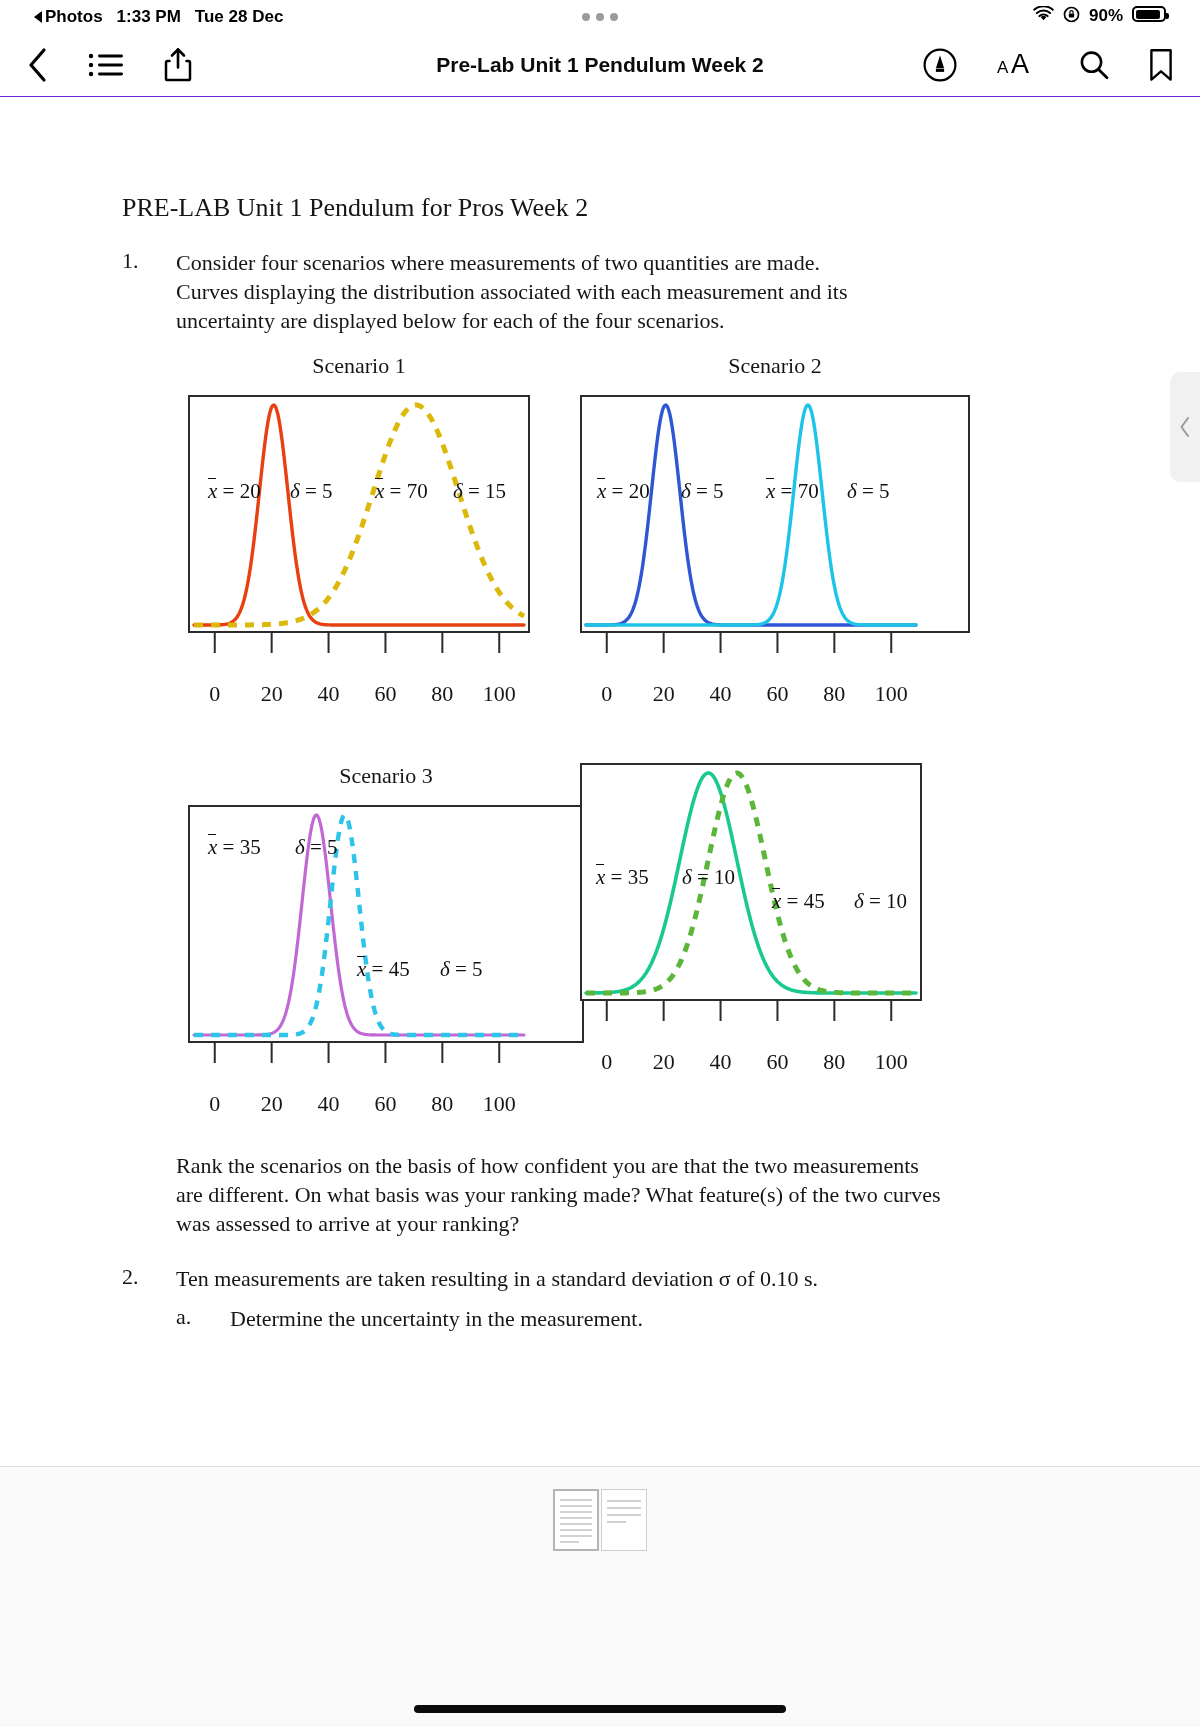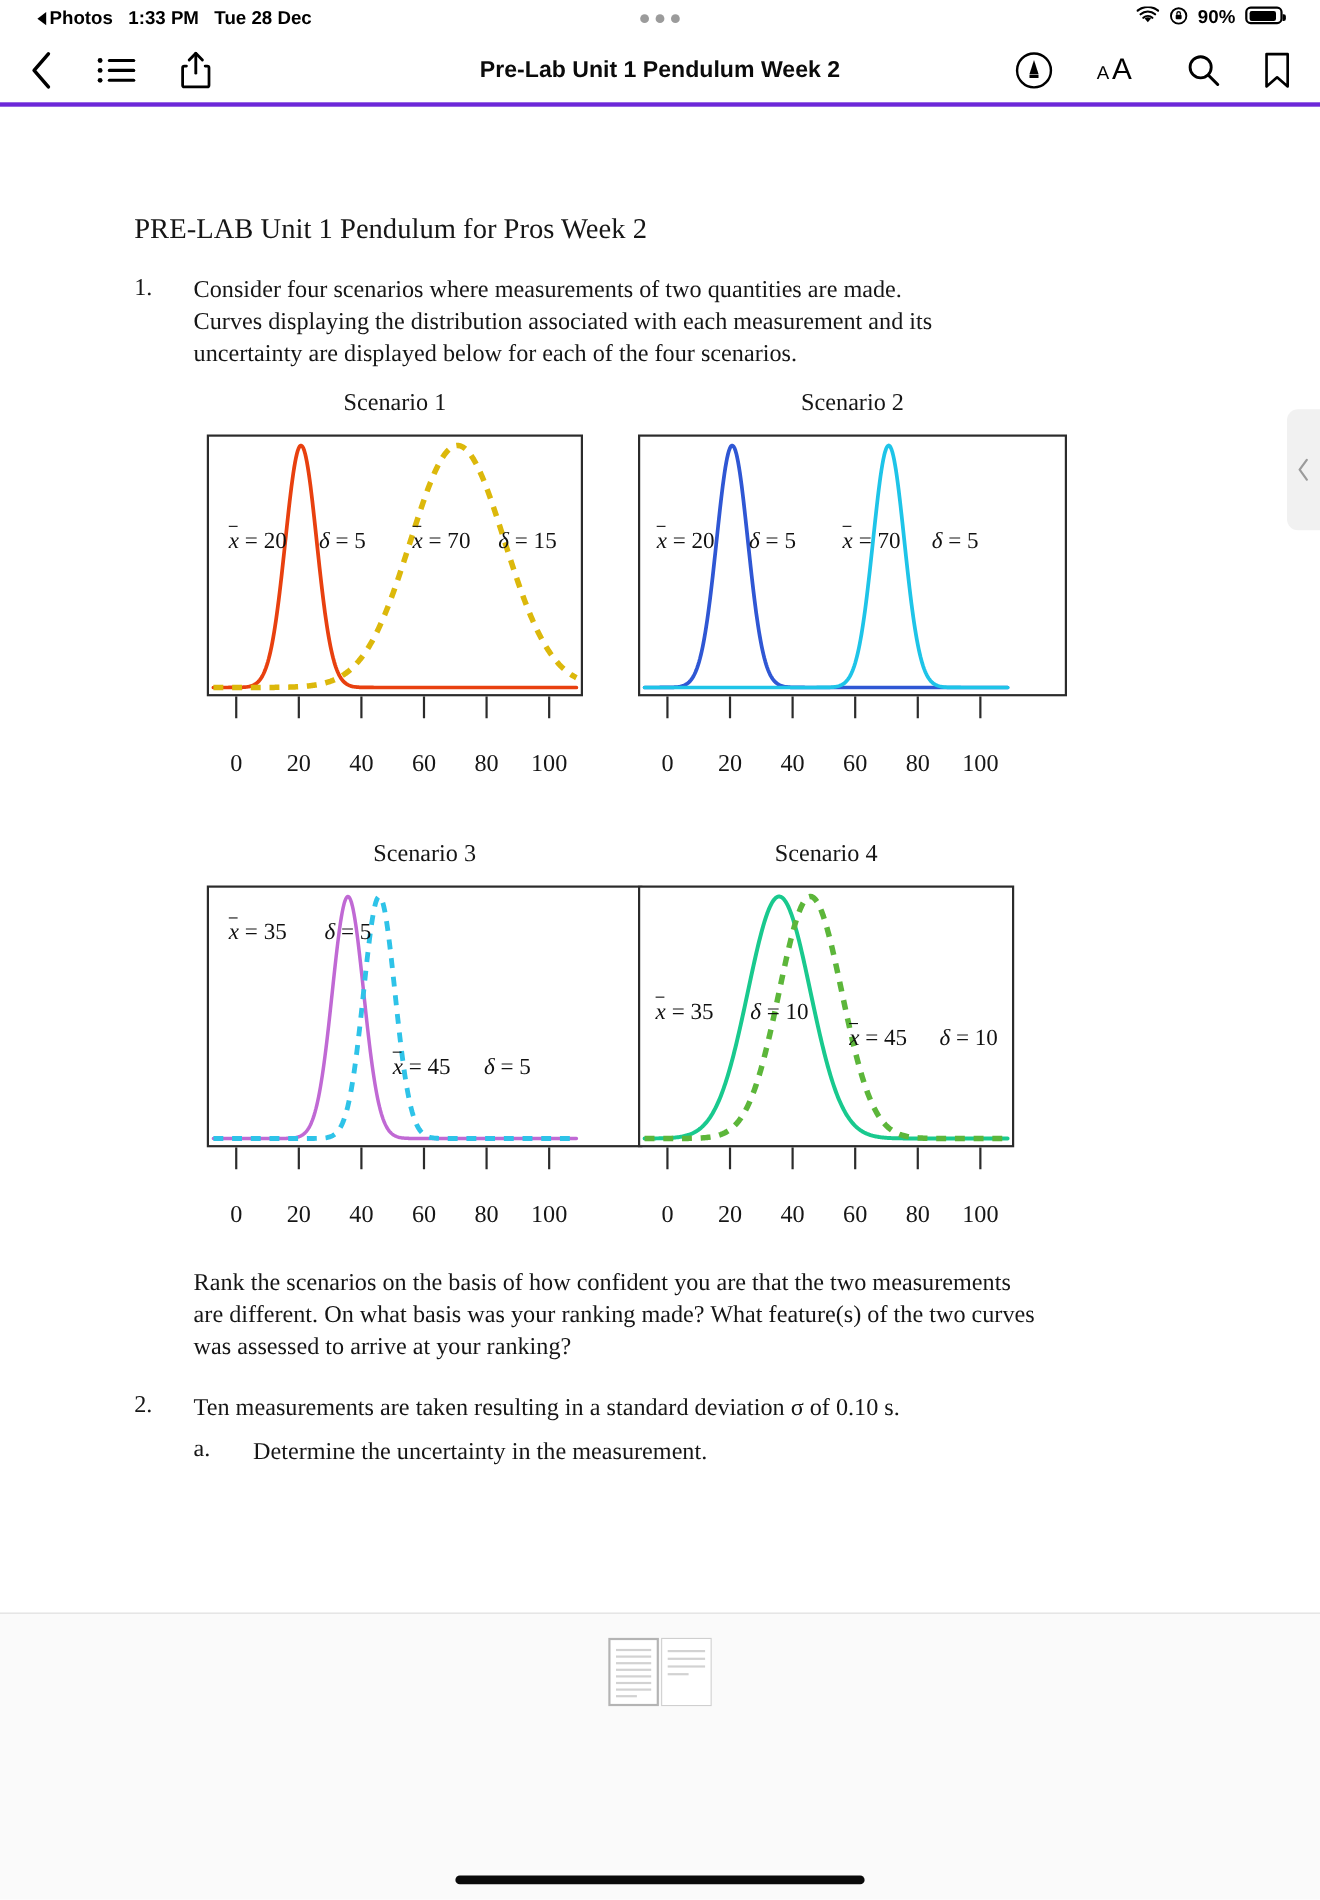--- a/index.html
+++ b/index.html
@@ -33,21 +33,21 @@
   }
   .batt::after {
     content: ""; position: absolute; right: -5px; top: 5px;
     width: 3px; height: 6px; background: #000; border-radius: 0 2px 2px 0;
   }
   .batt > span { display: block; height: 100%; background: #000; border-radius: 2px; }
 
   
   .toolbar {
     position: absolute; top: 34px; left: 0; width: 1200px; height: 63px;
-    background: #fff; border-bottom: 4px solid #6d28d9;
+    background: #fff; border-bottom: 1px solid #6d28d9;
     display: flex; align-items: center; padding: 0 26px; gap: 12px;
   }
   .tb-left { display: flex; align-items: center; gap: 40px; }
   .tb-right { margin-left: auto; display: flex; align-items: center; gap: 38px; }
   .tb-title {
     position: absolute; left: 0; right: 0; text-align: center;
     font-size: 21px; font-weight: bold; color: #0b0b0b; pointer-events: none;
   }
   .tb-icon { display: flex; align-items: center; justify-content: center; cursor: pointer; }
 
@@ -337,21 +337,20 @@
               <span style="left: 26.7586px;">0</span>
               <span style="left: 83.6552px;">20</span>
               <span style="left: 140.552px;">40</span>
               <span style="left: 197.448px;">60</span>
               <span style="left: 254.345px;">80</span>
               <span style="left: 311.241px;">100</span>
             </div>
         </div>
 
         <div class="scn" style="left:580px; top:665px; width:342px;">
-          <div class="scn-title">Scenario 4</div>
           <div class="plotbox" style="height:238px">
             <svg width="338" height="234" viewBox="0 0 338 234" preserveAspectRatio="none">
               <path id="s4a" fill="none" stroke-width="3.6" stroke-linecap="round" stroke-linejoin="round" d="M4.00 227.98 L4.83 227.98 L5.65 227.97 L6.47 227.97 L7.30 227.97 L8.13 227.96 L8.95 227.96 L9.77 227.95 L10.60 227.94 L11.42 227.94 L12.25 227.93 L13.07 227.92 L13.90 227.91 L14.72 227.90 L15.55 227.89 L16.38 227.87 L17.20 227.86 L18.02 227.84 L18.85 227.83 L19.68 227.80 L20.50 227.78 L21.32 227.76 L22.15 227.73 L22.98 227.70 L23.80 227.67 L24.63 227.63 L25.45 227.59 L26.28 227.55 L27.10 227.50 L27.92 227.44 L28.75 227.39 L29.57 227.32 L30.40 227.25 L31.23 227.18 L32.05 227.09 L32.88 227.00 L33.70 226.90 L34.52 226.79 L35.35 226.68 L36.18 226.55 L37.00 226.41 L37.83 226.26 L38.65 226.10 L39.48 225.92 L40.30 225.73 L41.13 225.52 L41.95 225.30 L42.78 225.05 L43.60 224.79 L44.43 224.51 L45.25 224.21 L46.08 223.89 L46.90 223.54 L47.73 223.16 L48.55 222.76 L49.37 222.33 L50.20 221.87 L51.03 221.38 L51.85 220.85 L52.67 220.29 L53.50 219.70 L54.33 219.06 L55.15 218.38 L55.98 217.66 L56.80 216.90 L57.63 216.09 L58.45 215.23 L59.28 214.32 L60.10 213.36 L60.93 212.34 L61.75 211.27 L62.57 210.14 L63.40 208.95 L64.23 207.69 L65.05 206.38 L65.88 204.99 L66.70 203.54 L67.52 202.02 L68.35 200.43 L69.17 198.76 L70.00 197.02 L70.82 195.20 L71.65 193.31 L72.47 191.33 L73.30 189.28 L74.13 187.15 L74.95 184.93 L75.78 182.63 L76.60 180.25 L77.42 177.79 L78.25 175.25 L79.08 172.62 L79.90 169.91 L80.72 167.12 L81.55 164.26 L82.38 161.31 L83.20 158.28 L84.02 155.18 L84.85 152.00 L85.67 148.75 L86.50 145.43 L87.33 142.05 L88.15 138.60 L88.98 135.09 L89.80 131.52 L90.63 127.91 L91.45 124.24 L92.28 120.53 L93.10 116.78 L93.93 113.00 L94.75 109.18 L95.57 105.35 L96.40 101.50 L97.23 97.63 L98.05 93.76 L98.88 89.89 L99.70 86.04 L100.52 82.19 L101.35 78.37 L102.17 74.57 L103.00 70.81 L103.83 67.10 L104.65 63.44 L105.47 59.83 L106.30 56.29 L107.13 52.82 L107.95 49.43 L108.78 46.13 L109.60 42.93 L110.42 39.82 L111.25 36.83 L112.08 33.95 L112.90 31.19 L113.73 28.56 L114.55 26.07 L115.37 23.72 L116.20 21.51 L117.02 19.45 L117.85 17.55 L118.68 15.82 L119.50 14.25 L120.32 12.84 L121.15 11.61 L121.97 10.56 L122.80 9.68 L123.63 8.99 L124.45 8.48 L125.28 8.15 L126.10 8.01 L126.92 8.05 L127.75 8.27 L128.57 8.69 L129.40 9.28 L130.22 10.05 L131.05 11.01 L131.88 12.14 L132.70 13.45 L133.53 14.93 L134.35 16.58 L135.18 18.39 L136.00 20.36 L136.82 22.48 L137.65 24.75 L138.48 27.17 L139.30 29.72 L140.13 32.41 L140.95 35.22 L141.78 38.16 L142.60 41.20 L143.42 44.35 L144.25 47.60 L145.08 50.94 L145.90 54.36 L146.72 57.87 L147.55 61.44 L148.38 65.07 L149.20 68.76 L150.03 72.49 L150.85 76.27 L151.67 80.08 L152.50 83.91 L153.33 87.76 L154.15 91.63 L154.97 95.50 L155.80 99.36 L156.63 103.22 L157.45 107.07 L158.27 110.90 L159.10 114.70 L159.93 118.46 L160.75 122.20 L161.57 125.89 L162.40 129.53 L163.22 133.13 L164.05 136.67 L164.88 140.15 L165.70 143.57 L166.53 146.93 L167.35 150.22 L168.18 153.43 L169.00 156.58 L169.82 159.65 L170.65 162.64 L171.47 165.55 L172.30 168.39 L173.13 171.14 L173.95 173.81 L174.77 176.40 L175.60 178.91 L176.42 181.33 L177.25 183.67 L178.07 185.93 L178.90 188.11 L179.72 190.21 L180.55 192.23 L181.38 194.16 L182.20 196.02 L183.03 197.81 L183.85 199.51 L184.67 201.15 L185.50 202.71 L186.32 204.20 L187.15 205.62 L187.97 206.98 L188.80 208.26 L189.63 209.49 L190.45 210.65 L191.28 211.76 L192.10 212.81 L192.93 213.80 L193.75 214.73 L194.57 215.62 L195.40 216.46 L196.22 217.25 L197.05 217.99 L197.88 218.69 L198.70 219.35 L199.53 219.97 L200.35 220.55 L201.18 221.09 L202.00 221.60 L202.83 222.08 L203.65 222.53 L204.48 222.94 L205.30 223.33 L206.12 223.70 L206.95 224.03 L207.77 224.35 L208.60 224.64 L209.42 224.91 L210.25 225.16 L211.08 225.40 L211.90 225.61 L212.73 225.81 L213.55 226.00 L214.38 226.17 L215.20 226.33 L216.02 226.47 L216.85 226.61 L217.67 226.73 L218.50 226.84 L219.32 226.95 L220.15 227.04 L220.97 227.13 L221.80 227.21 L222.63 227.29 L223.45 227.35 L224.28 227.41 L225.10 227.47 L225.93 227.52 L226.75 227.57 L227.57 227.61 L228.40 227.65 L229.22 227.68 L230.05 227.71 L230.88 227.74 L231.70 227.77 L232.53 227.79 L233.35 227.81 L234.18 227.83 L235.00 227.85 L235.82 227.87 L236.65 227.88 L237.47 227.89 L238.30 227.90 L239.13 227.92 L239.95 227.92 L240.78 227.93 L241.60 227.94 L242.43 227.95 L243.25 227.95 L244.08 227.96 L244.90 227.96 L245.73 227.97 L246.55 227.97 L247.37 227.97 L248.20 227.98 L249.02 227.98 L249.85 227.98 L250.67 227.98 L251.50 227.99 L252.33 227.99 L253.15 227.99 L253.98 227.99 L254.80 227.99 L255.63 227.99 L256.45 227.99 L257.27 227.99 L258.10 228.00 L258.92 228.00 L259.75 228.00 L260.57 228.00 L261.40 228.00 L262.22 228.00 L263.05 228.00 L263.88 228.00 L264.70 228.00 L265.53 228.00 L266.35 228.00 L267.18 228.00 L268.00 228.00 L268.82 228.00 L269.65 228.00 L270.48 228.00 L271.30 228.00 L272.13 228.00 L272.95 228.00 L273.77 228.00 L274.60 228.00 L275.43 228.00 L276.25 228.00 L277.07 228.00 L277.90 228.00 L278.72 228.00 L279.55 228.00 L280.38 228.00 L281.20 228.00 L282.03 228.00 L282.85 228.00 L283.68 228.00 L284.50 228.00 L285.32 228.00 L286.15 228.00 L286.98 228.00 L287.80 228.00 L288.63 228.00 L289.45 228.00 L290.27 228.00 L291.10 228.00 L291.92 228.00 L292.75 228.00 L293.58 228.00 L294.40 228.00 L295.23 228.00 L296.05 228.00 L296.88 228.00 L297.70 228.00 L298.52 228.00 L299.35 228.00 L300.18 228.00 L301.00 228.00 L301.82 228.00 L302.65 228.00 L303.47 228.00 L304.30 228.00 L305.13 228.00 L305.95 228.00 L306.78 228.00 L307.60 228.00 L308.43 228.00 L309.25 228.00 L310.07 228.00 L310.90 228.00 L311.73 228.00 L312.55 228.00 L313.38 228.00 L314.20 228.00 L315.02 228.00 L315.85 228.00 L316.68 228.00 L317.50 228.00 L318.32 228.00 L319.15 228.00 L319.97 228.00 L320.80 228.00 L321.63 228.00 L322.45 228.00 L323.28 228.00 L324.10 228.00 L324.93 228.00 L325.75 228.00 L326.57 228.00 L327.40 228.00 L328.23 228.00 L329.05 228.00 L329.88 228.00 L330.70 228.00 L331.52 228.00 L332.35 228.00 L333.17 228.00 L334.00 228.00" stroke="#19c98e"></path>
               <path id="s4b" fill="none" stroke-width="5" stroke-linecap="butt" stroke-linejoin="round" d="M4.00 228.00 L4.83 228.00 L5.65 228.00 L6.47 228.00 L7.30 228.00 L8.13 228.00 L8.95 228.00 L9.77 228.00 L10.60 228.00 L11.42 228.00 L12.25 228.00 L13.07 228.00 L13.90 228.00 L14.72 228.00 L15.55 228.00 L16.38 228.00 L17.20 228.00 L18.02 228.00 L18.85 228.00 L19.68 228.00 L20.50 228.00 L21.32 228.00 L22.15 228.00 L22.98 228.00 L23.80 227.99 L24.63 227.99 L25.45 227.99 L26.28 227.99 L27.10 227.99 L27.92 227.99 L28.75 227.99 L29.57 227.99 L30.40 227.98 L31.23 227.98 L32.05 227.98 L32.88 227.98 L33.70 227.97 L34.52 227.97 L35.35 227.97 L36.18 227.96 L37.00 227.96 L37.83 227.95 L38.65 227.95 L39.48 227.94 L40.30 227.93 L41.13 227.92 L41.95 227.92 L42.78 227.91 L43.60 227.89 L44.43 227.88 L45.25 227.87 L46.08 227.85 L46.90 227.83 L47.73 227.81 L48.55 227.79 L49.37 227.77 L50.20 227.74 L51.03 227.72 L51.85 227.68 L52.67 227.65 L53.50 227.61 L54.33 227.57 L55.15 227.52 L55.98 227.47 L56.80 227.42 L57.63 227.35 L58.45 227.29 L59.28 227.21 L60.10 227.13 L60.93 227.05 L61.75 226.95 L62.57 226.85 L63.40 226.73 L64.23 226.61 L65.05 226.48 L65.88 226.33 L66.70 226.18 L67.52 226.01 L68.35 225.82 L69.17 225.62 L70.00 225.41 L70.82 225.17 L71.65 224.92 L72.47 224.65 L73.30 224.36 L74.13 224.04 L74.95 223.71 L75.78 223.35 L76.60 222.96 L77.42 222.54 L78.25 222.10 L79.08 221.62 L79.90 221.11 L80.72 220.57 L81.55 219.99 L82.38 219.37 L83.20 218.71 L84.02 218.02 L84.85 217.27 L85.67 216.49 L86.50 215.65 L87.33 214.77 L88.15 213.83 L88.98 212.84 L89.80 211.80 L90.63 210.69 L91.45 209.53 L92.28 208.31 L93.10 207.02 L93.93 205.67 L94.75 204.25 L95.57 202.76 L96.40 201.20 L97.23 199.57 L98.05 197.87 L98.88 196.09 L99.70 194.23 L100.52 192.29 L101.35 190.28 L102.17 188.19 L103.00 186.01 L103.83 183.75 L104.65 181.41 L105.47 178.99 L106.30 176.49 L107.13 173.90 L107.95 171.23 L108.78 168.48 L109.60 165.65 L110.42 162.74 L111.25 159.75 L112.08 156.68 L112.90 153.54 L113.73 150.33 L114.55 147.04 L115.37 143.69 L116.20 140.27 L117.02 136.79 L117.85 133.25 L118.68 129.66 L119.50 126.01 L120.32 122.33 L121.15 118.59 L121.97 114.83 L122.80 111.03 L123.63 107.20 L124.45 103.36 L125.28 99.50 L126.10 95.63 L126.92 91.76 L127.75 87.90 L128.57 84.04 L129.40 80.21 L130.22 76.40 L131.05 72.62 L131.88 68.89 L132.70 65.20 L133.53 61.56 L134.35 57.99 L135.18 54.48 L136.00 51.06 L136.82 47.71 L137.65 44.46 L138.48 41.31 L139.30 38.26 L140.13 35.32 L140.95 32.51 L141.78 29.81 L142.60 27.25 L143.42 24.83 L144.25 22.56 L145.08 20.43 L145.90 18.45 L146.72 16.64 L147.55 14.98 L148.38 13.50 L149.20 12.19 L150.03 11.05 L150.85 10.08 L151.67 9.30 L152.50 8.70 L153.33 8.29 L154.15 8.05 L154.97 8.01 L155.80 8.14 L156.63 8.46 L157.45 8.97 L158.27 9.66 L159.10 10.53 L159.93 11.57 L160.75 12.80 L161.57 14.19 L162.40 15.76 L163.22 17.49 L164.05 19.39 L164.88 21.44 L165.70 23.64 L166.53 25.98 L167.35 28.47 L168.18 31.10 L169.00 33.85 L169.82 36.73 L170.65 39.72 L171.47 42.82 L172.30 46.02 L173.13 49.32 L173.95 52.70 L174.77 56.17 L175.60 59.71 L176.42 63.31 L177.25 66.97 L178.07 70.69 L178.90 74.44 L179.72 78.24 L180.55 82.06 L181.38 85.90 L182.20 89.76 L183.03 93.63 L183.85 97.50 L184.67 101.36 L185.50 105.22 L186.32 109.05 L187.15 112.86 L187.97 116.65 L188.80 120.40 L189.63 124.11 L190.45 127.78 L191.28 131.40 L192.10 134.97 L192.93 138.48 L193.75 141.93 L194.57 145.32 L195.40 148.64 L196.22 151.89 L197.05 155.07 L197.88 158.17 L198.70 161.20 L199.53 164.15 L200.35 167.03 L201.18 169.82 L202.00 172.53 L202.83 175.16 L203.65 177.71 L204.48 180.17 L205.30 182.55 L206.12 184.85 L206.95 187.07 L207.77 189.21 L208.60 191.26 L209.42 193.24 L210.25 195.14 L211.08 196.96 L211.90 198.70 L212.73 200.37 L213.55 201.96 L214.38 203.49 L215.20 204.94 L216.02 206.33 L216.85 207.65 L217.67 208.91 L218.50 210.10 L219.32 211.23 L220.15 212.31 L220.97 213.32 L221.80 214.29 L222.63 215.20 L223.45 216.06 L224.28 216.87 L225.10 217.64 L225.93 218.36 L226.75 219.04 L227.57 219.67 L228.40 220.27 L229.22 220.83 L230.05 221.36 L230.88 221.85 L231.70 222.32 L232.53 222.75 L233.35 223.15 L234.18 223.52 L235.00 223.87 L235.82 224.20 L236.65 224.50 L237.47 224.78 L238.30 225.04 L239.13 225.29 L239.95 225.51 L240.78 225.72 L241.60 225.91 L242.43 226.09 L243.25 226.25 L244.08 226.40 L244.90 226.54 L245.73 226.67 L246.55 226.79 L247.37 226.90 L248.20 227.00 L249.02 227.09 L249.85 227.17 L250.67 227.25 L251.50 227.32 L252.33 227.38 L253.15 227.44 L253.98 227.50 L254.80 227.55 L255.63 227.59 L256.45 227.63 L257.27 227.67 L258.10 227.70 L258.92 227.73 L259.75 227.76 L260.57 227.78 L261.40 227.80 L262.22 227.82 L263.05 227.84 L263.88 227.86 L264.70 227.87 L265.53 227.89 L266.35 227.90 L267.18 227.91 L268.00 227.92 L268.82 227.93 L269.65 227.94 L270.48 227.94 L271.30 227.95 L272.13 227.96 L272.95 227.96 L273.77 227.97 L274.60 227.97 L275.43 227.97 L276.25 227.98 L277.07 227.98 L277.90 227.98 L278.72 227.98 L279.55 227.99 L280.38 227.99 L281.20 227.99 L282.03 227.99 L282.85 227.99 L283.68 227.99 L284.50 227.99 L285.32 227.99 L286.15 227.99 L286.98 228.00 L287.80 228.00 L288.63 228.00 L289.45 228.00 L290.27 228.00 L291.10 228.00 L291.92 228.00 L292.75 228.00 L293.58 228.00 L294.40 228.00 L295.23 228.00 L296.05 228.00 L296.88 228.00 L297.70 228.00 L298.52 228.00 L299.35 228.00 L300.18 228.00 L301.00 228.00 L301.82 228.00 L302.65 228.00 L303.47 228.00 L304.30 228.00 L305.13 228.00 L305.95 228.00 L306.78 228.00 L307.60 228.00 L308.43 228.00 L309.25 228.00 L310.07 228.00 L310.90 228.00 L311.73 228.00 L312.55 228.00 L313.38 228.00 L314.20 228.00 L315.02 228.00 L315.85 228.00 L316.68 228.00 L317.50 228.00 L318.32 228.00 L319.15 228.00 L319.97 228.00 L320.80 228.00 L321.63 228.00 L322.45 228.00 L323.28 228.00 L324.10 228.00 L324.93 228.00 L325.75 228.00 L326.57 228.00 L327.40 228.00 L328.23 228.00 L329.05 228.00 L329.88 228.00 L330.70 228.00 L331.52 228.00 L332.35 228.00 L333.17 228.00 L334.00 228.00" stroke="#5cb63a" stroke-dasharray="9 8"></path>
             </svg>
             <span class="annot" style="left:14px; top:100px;"><span class="ovl">x</span> = 35</span>
             <span class="annot" style="left:100px; top:100px;"><i>δ</i> = 10</span>
             <span class="annot" style="left:190px; top:124px;"><span class="ovl">x</span> = 45</span>
             <span class="annot" style="left:272px; top:124px;"><i>δ</i> = 10</span>
           </div>

